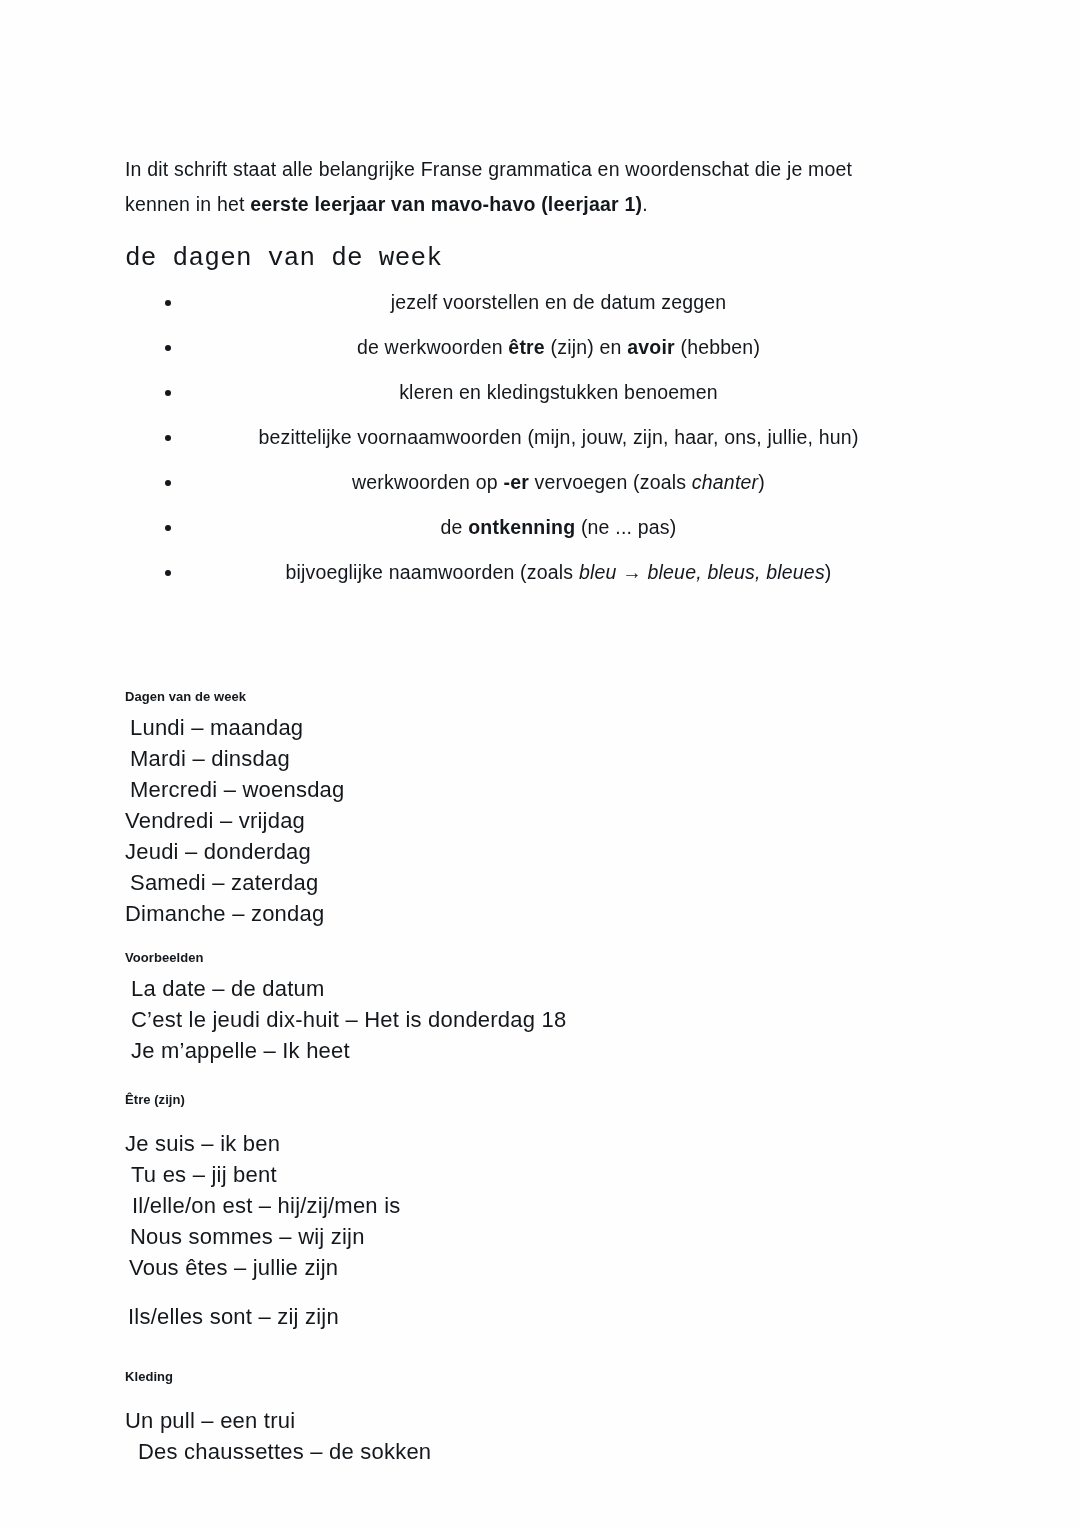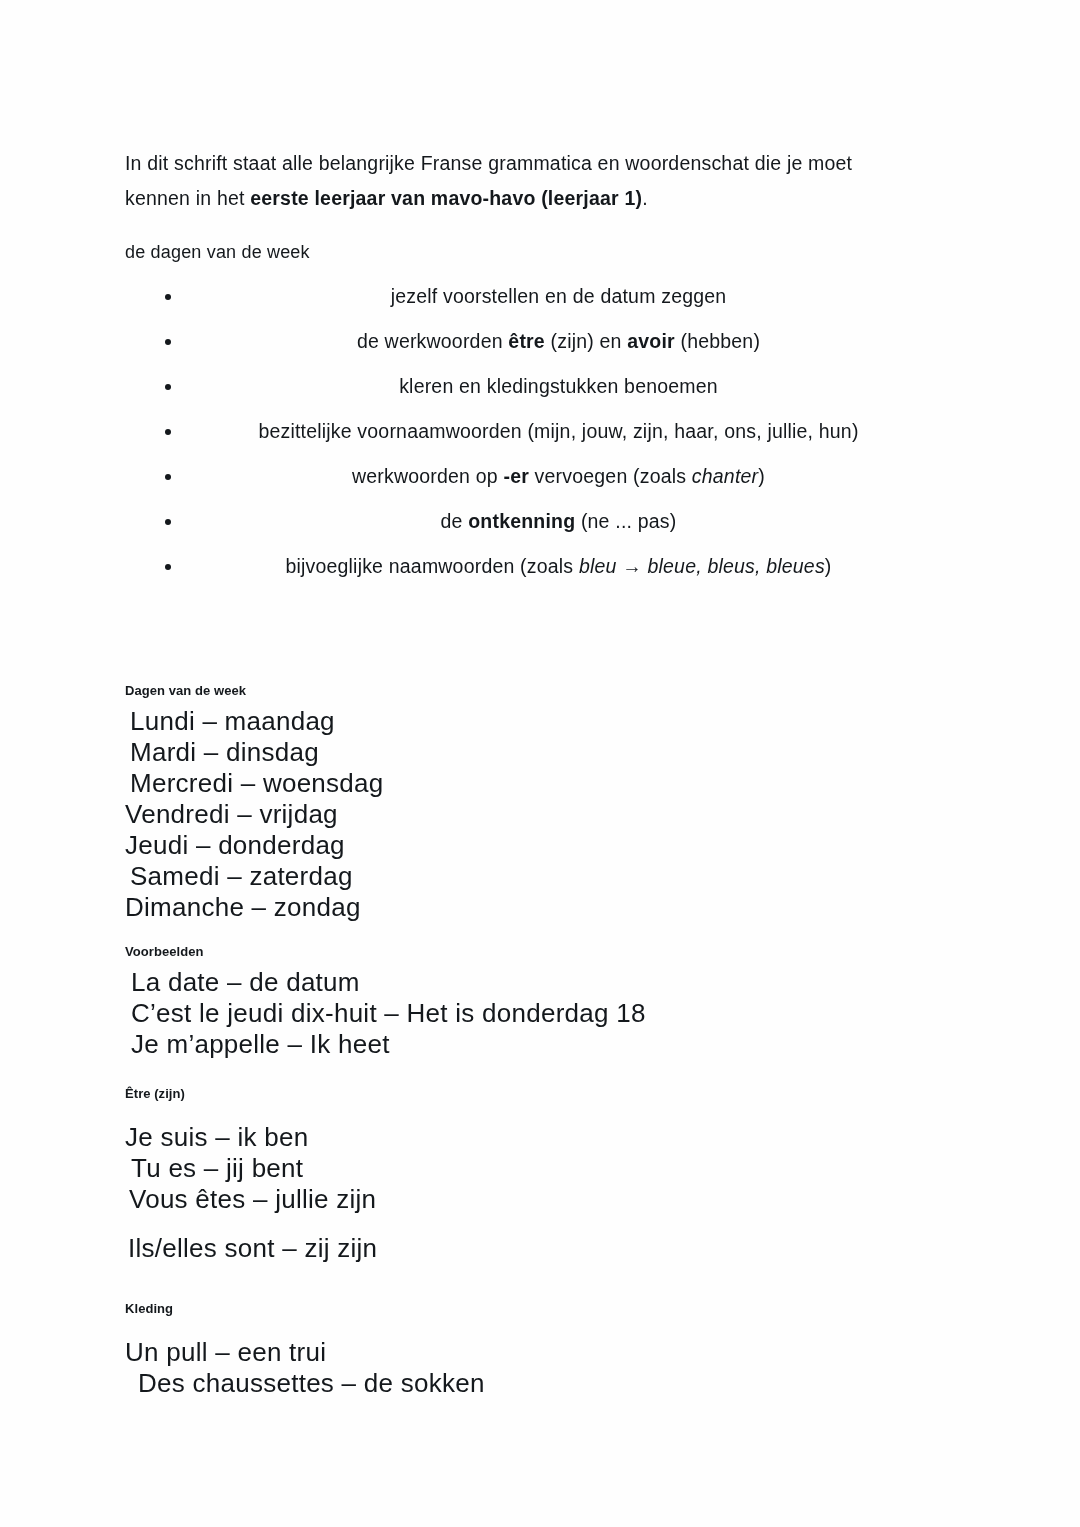--- a/index.html
+++ b/index.html
@@ -20,38 +20,39 @@
   .page {
     position: absolute;
     inset: 0;
     background: #fefefe;
     overflow: hidden;
   }
 
   .content {
     position: absolute;
     left: 125px;
-    top: 126px;
+    top: 132px;
     width: 800px;
   }
 
   
   .intro {
     font-size: 19.5px;
     line-height: 35px;
     letter-spacing: 0.01em;
     max-width: 776px;
   }
   .intro b { font-weight: 700; }
 
   .subline {
-    font-size: 18px;
+    font-size: 26px;
     line-height: 35px;
     letter-spacing: 0.01em;
     margin-top: 15px;
+    font-family: Liberation Mono, monospace;
   }
 
   
   .bullets {
     margin: 14px 0 0 0;
     padding: 0;
     list-style: none;
     text-align: center;
   }
   .bullets li {
@@ -84,21 +85,21 @@
     line-height: 31px;
     letter-spacing: 0.005em;
   }
 
   .lines {
     margin: 0;
     padding: 0;
     list-style: none;
   }
   .lines li {
-    font-size: 26px;
+    font-size: 22px;
     line-height: 31px;
     letter-spacing: 0.01em;
     white-space: pre;
   }
 
   
   .i0 { padding-left: 0px; }
   .i1 { padding-left: 5px; }
   .i2 { padding-left: 6px; }
   .i3 { padding-left: 7px; }
@@ -164,20 +165,22 @@
     </div>
 
     <div class="gap-m"></div>
 
     <div class="section">
       <div class="section-title">Être (zijn)</div>
       <div class="gap-s"></div>
       <ul class="lines">
         <li class="i0">Je suis – ik ben</li>
         <li class="i2">Tu es – jij bent</li>
+        <li class="i3">Il/elle/on est – hij/zij/men is</li>
+        <li class="i1">Nous sommes – wij zijn</li>
         <li class="i4">Vous êtes – jullie zijn</li>
         <li class="i5">Ils/elles sont – zij zijn</li>
       </ul>
     </div>
 
     <div class="gap-l"></div>
 
     <div class="section">
       <div class="section-title">Kleding</div>
       <div class="gap-s"></div>

